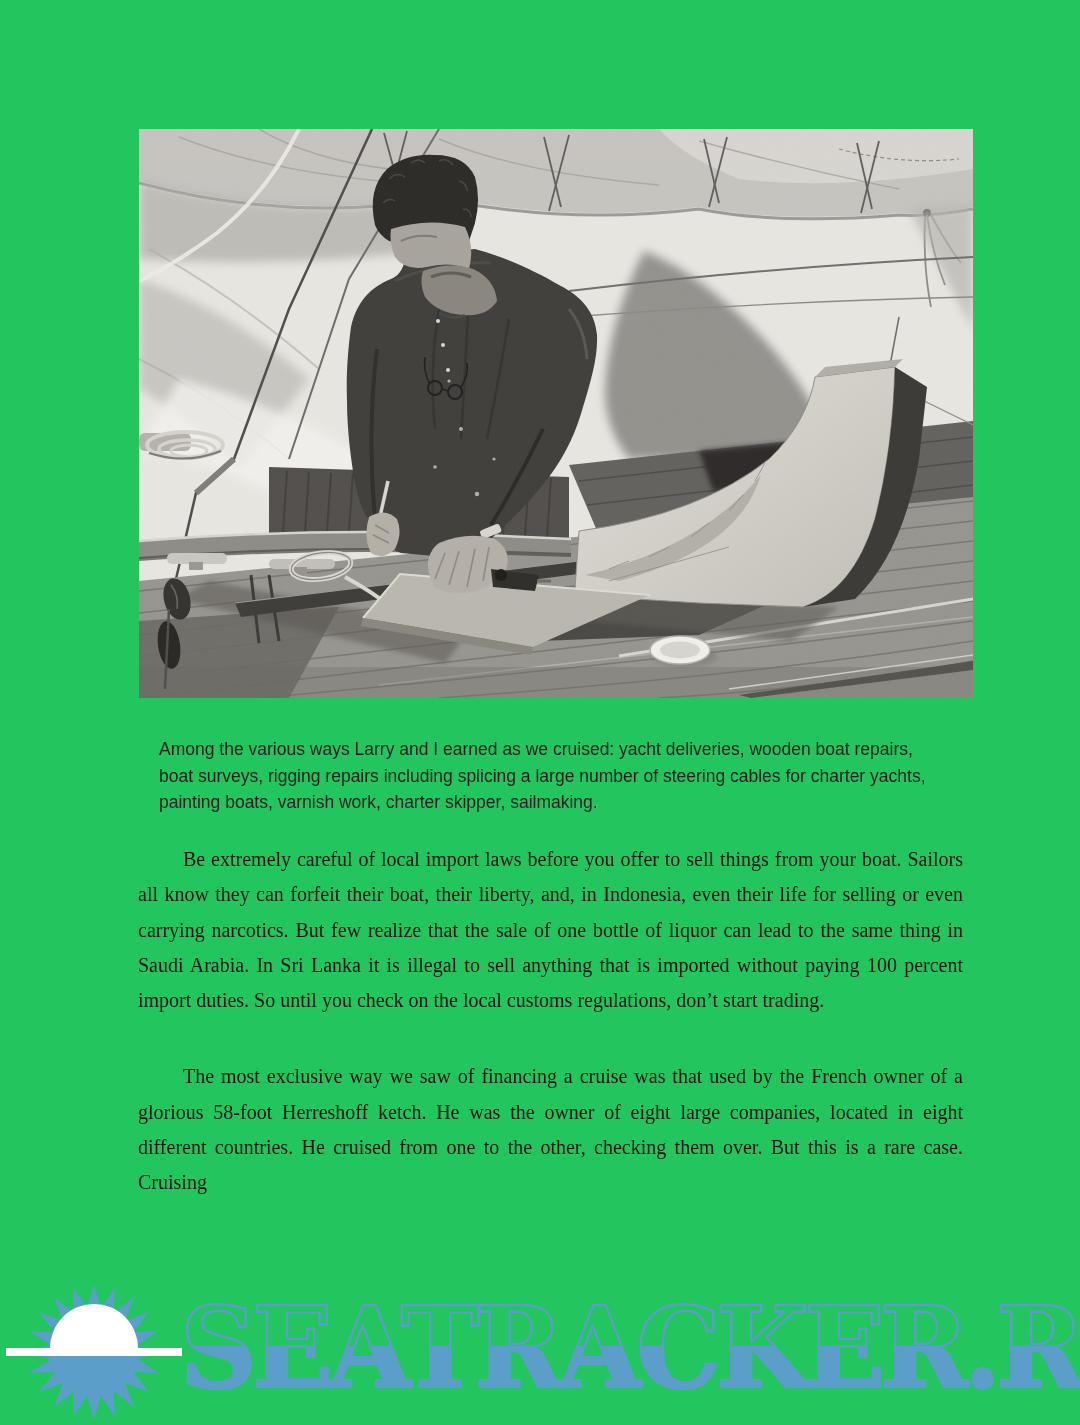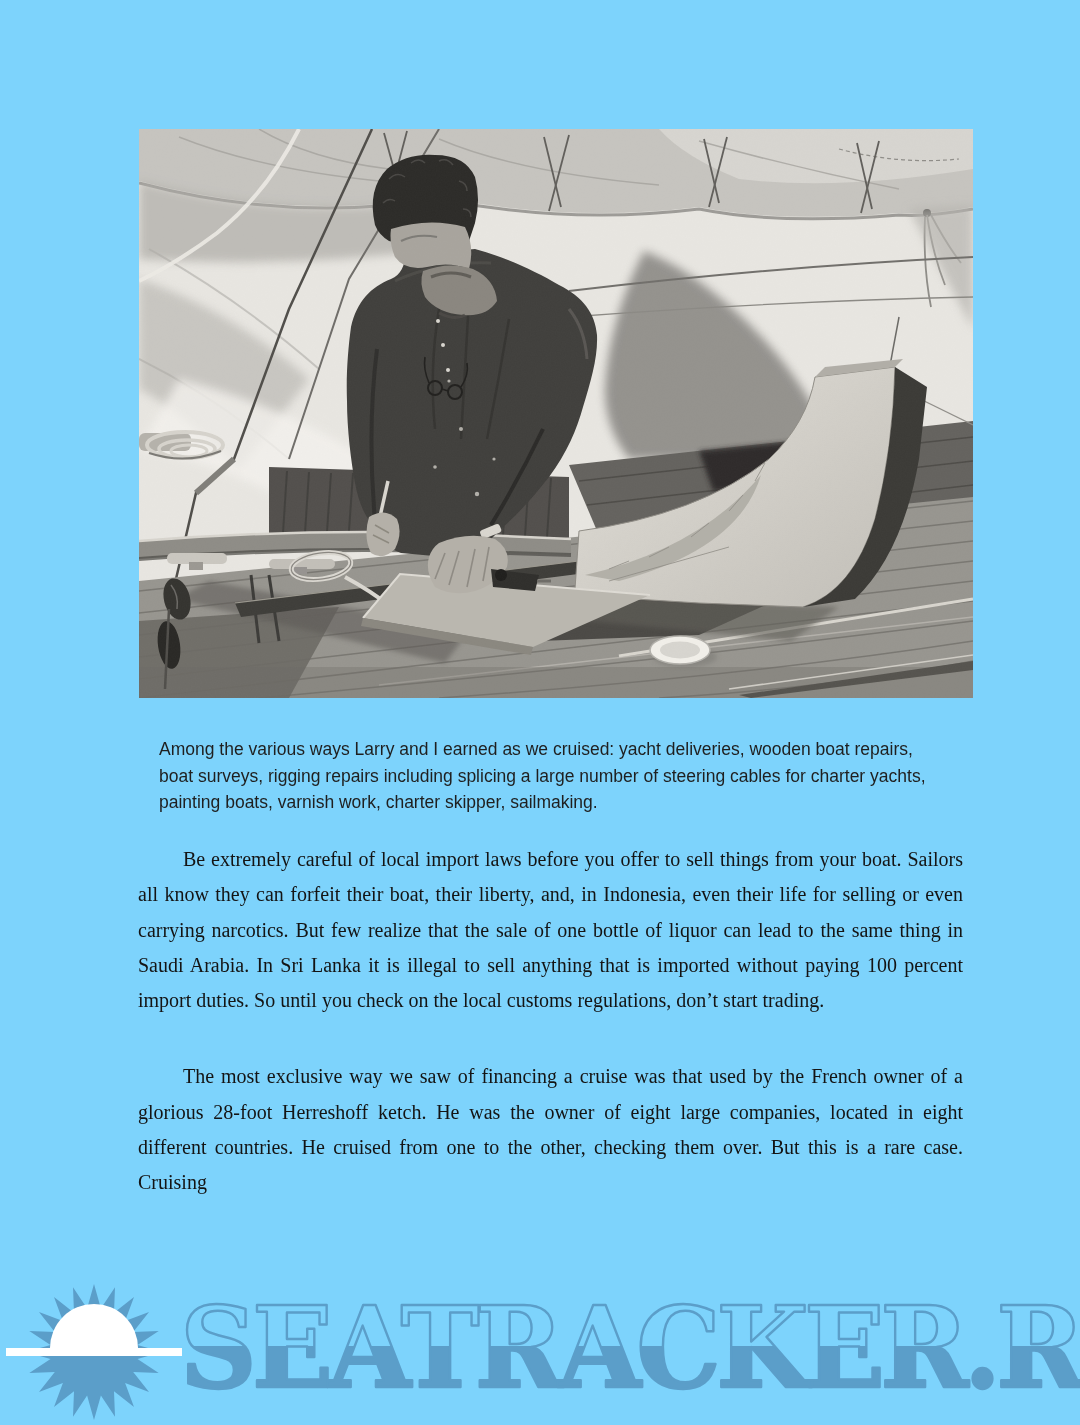--- a/index.html
+++ b/index.html
@@ -1,16 +1,16 @@
 <!DOCTYPE html>
 <html><head>
 <meta charset="utf-8">
 <style>
   html,body{margin:0;padding:0;background:#ffffff;}
-  .page{position:relative;width:1080px;height:1425px;background:#7dd3fc;overflow:hidden;
+  .page{position:relative;width:1080px;height:1425px;background:#22c55e;overflow:hidden;
         font-family:"Liberation Serif",serif;}
   .photo{position:absolute;left:139px;top:129px;width:834px;height:569px;margin:0;
          background:#dddbd6;overflow:hidden;}
   .photo svg{display:block;width:834px;height:569px;}
   .caption{position:absolute;left:159px;top:736px;width:786px;margin:0;
            font-family:"Liberation Sans",sans-serif;font-size:17.5px;line-height:26.5px;
            color:#1f1f1f;text-align:left;}
   .bodytext{position:absolute;left:138px;top:842px;width:825px;color:#141414;}
   .bodytext p{margin:0;font-size:20px;line-height:35.3px;text-align:justify;
               text-indent:45px;hyphens:none;}
@@ -255,21 +255,21 @@
       <path d="M590,560 L834,526" stroke="#cfccc5" stroke-width="1.5"></path>
 
       <rect width="834" height="569" filter="url(#grain)" opacity="0.07"></rect>
     </svg>
   </figure>
 
   <p class="caption">Among the various ways Larry and I earned as we cruised: yacht deliveries, wooden boat repairs, boat surveys, rigging repairs including splicing a large number of steering cables for charter yachts, painting boats, varnish work, charter skipper, sailmaking.</p>
 
   <div class="bodytext">
     <p>Be extremely careful of local import laws before you offer to sell things from your boat. Sailors all know they can forfeit their boat, their liberty, and, in Indonesia, even their life for selling or even carrying narcotics. But few realize that the sale of one bottle of liquor can lead to the same thing in Saudi Arabia. In Sri Lanka it is illegal to sell anything that is imported without paying 100 percent import duties. So until you check on the local customs regulations, don’t start trading.</p>
-    <p>The most exclusive way we saw of financing a cruise was that used by the French owner of a glorious 28-foot Herreshoff ketch. He was the owner of eight large companies, located in eight different countries. He cruised from one to the other, checking them over. But this is a rare case. Cruising</p>
+    <p>The most exclusive way we saw of financing a cruise was that used by the French owner of a glorious 58-foot Herreshoff ketch. He was the owner of eight large companies, located in eight different countries. He cruised from one to the other, checking them over. But this is a rare case. Cruising</p>
   </div>
 
   <div class="watermark">
     <svg class="wm-sun" width="176" height="143" viewBox="0 0 176 143" aria-hidden="true">
       <polygon fill="#5B9EC9" points="88,2 94.9,26.5 109,5.3 108,30.8 128,15 119.1,38.9 143,30 127.2,50 152.7,49 131.5,63.1 156,70 131.5,76.9 152.7,91 127.2,90 143,110 119.1,101.1 128,125 108,109.2 109,134.7 94.9,113.5 88,138 81.1,113.5 67,134.7 68,109.2 48,125 56.9,101.1 33,110 48.8,90 23.3,91 44.5,76.9 20,70 44.5,63.1 23.3,49 48.8,50 33,30 56.9,38.9 48,15 68,30.8 67,5.3 81.1,26.5"></polygon>
       <rect x="0" y="66" width="176" height="8" fill="#ffffff"></rect>
       <path d="M44,66 A44,44 0 0 1 132,66 Z" fill="#ffffff"></path>
     </svg>
     <svg class="wm-text-svg" width="900" height="143" viewBox="0 0 900 143">
       <defs>

